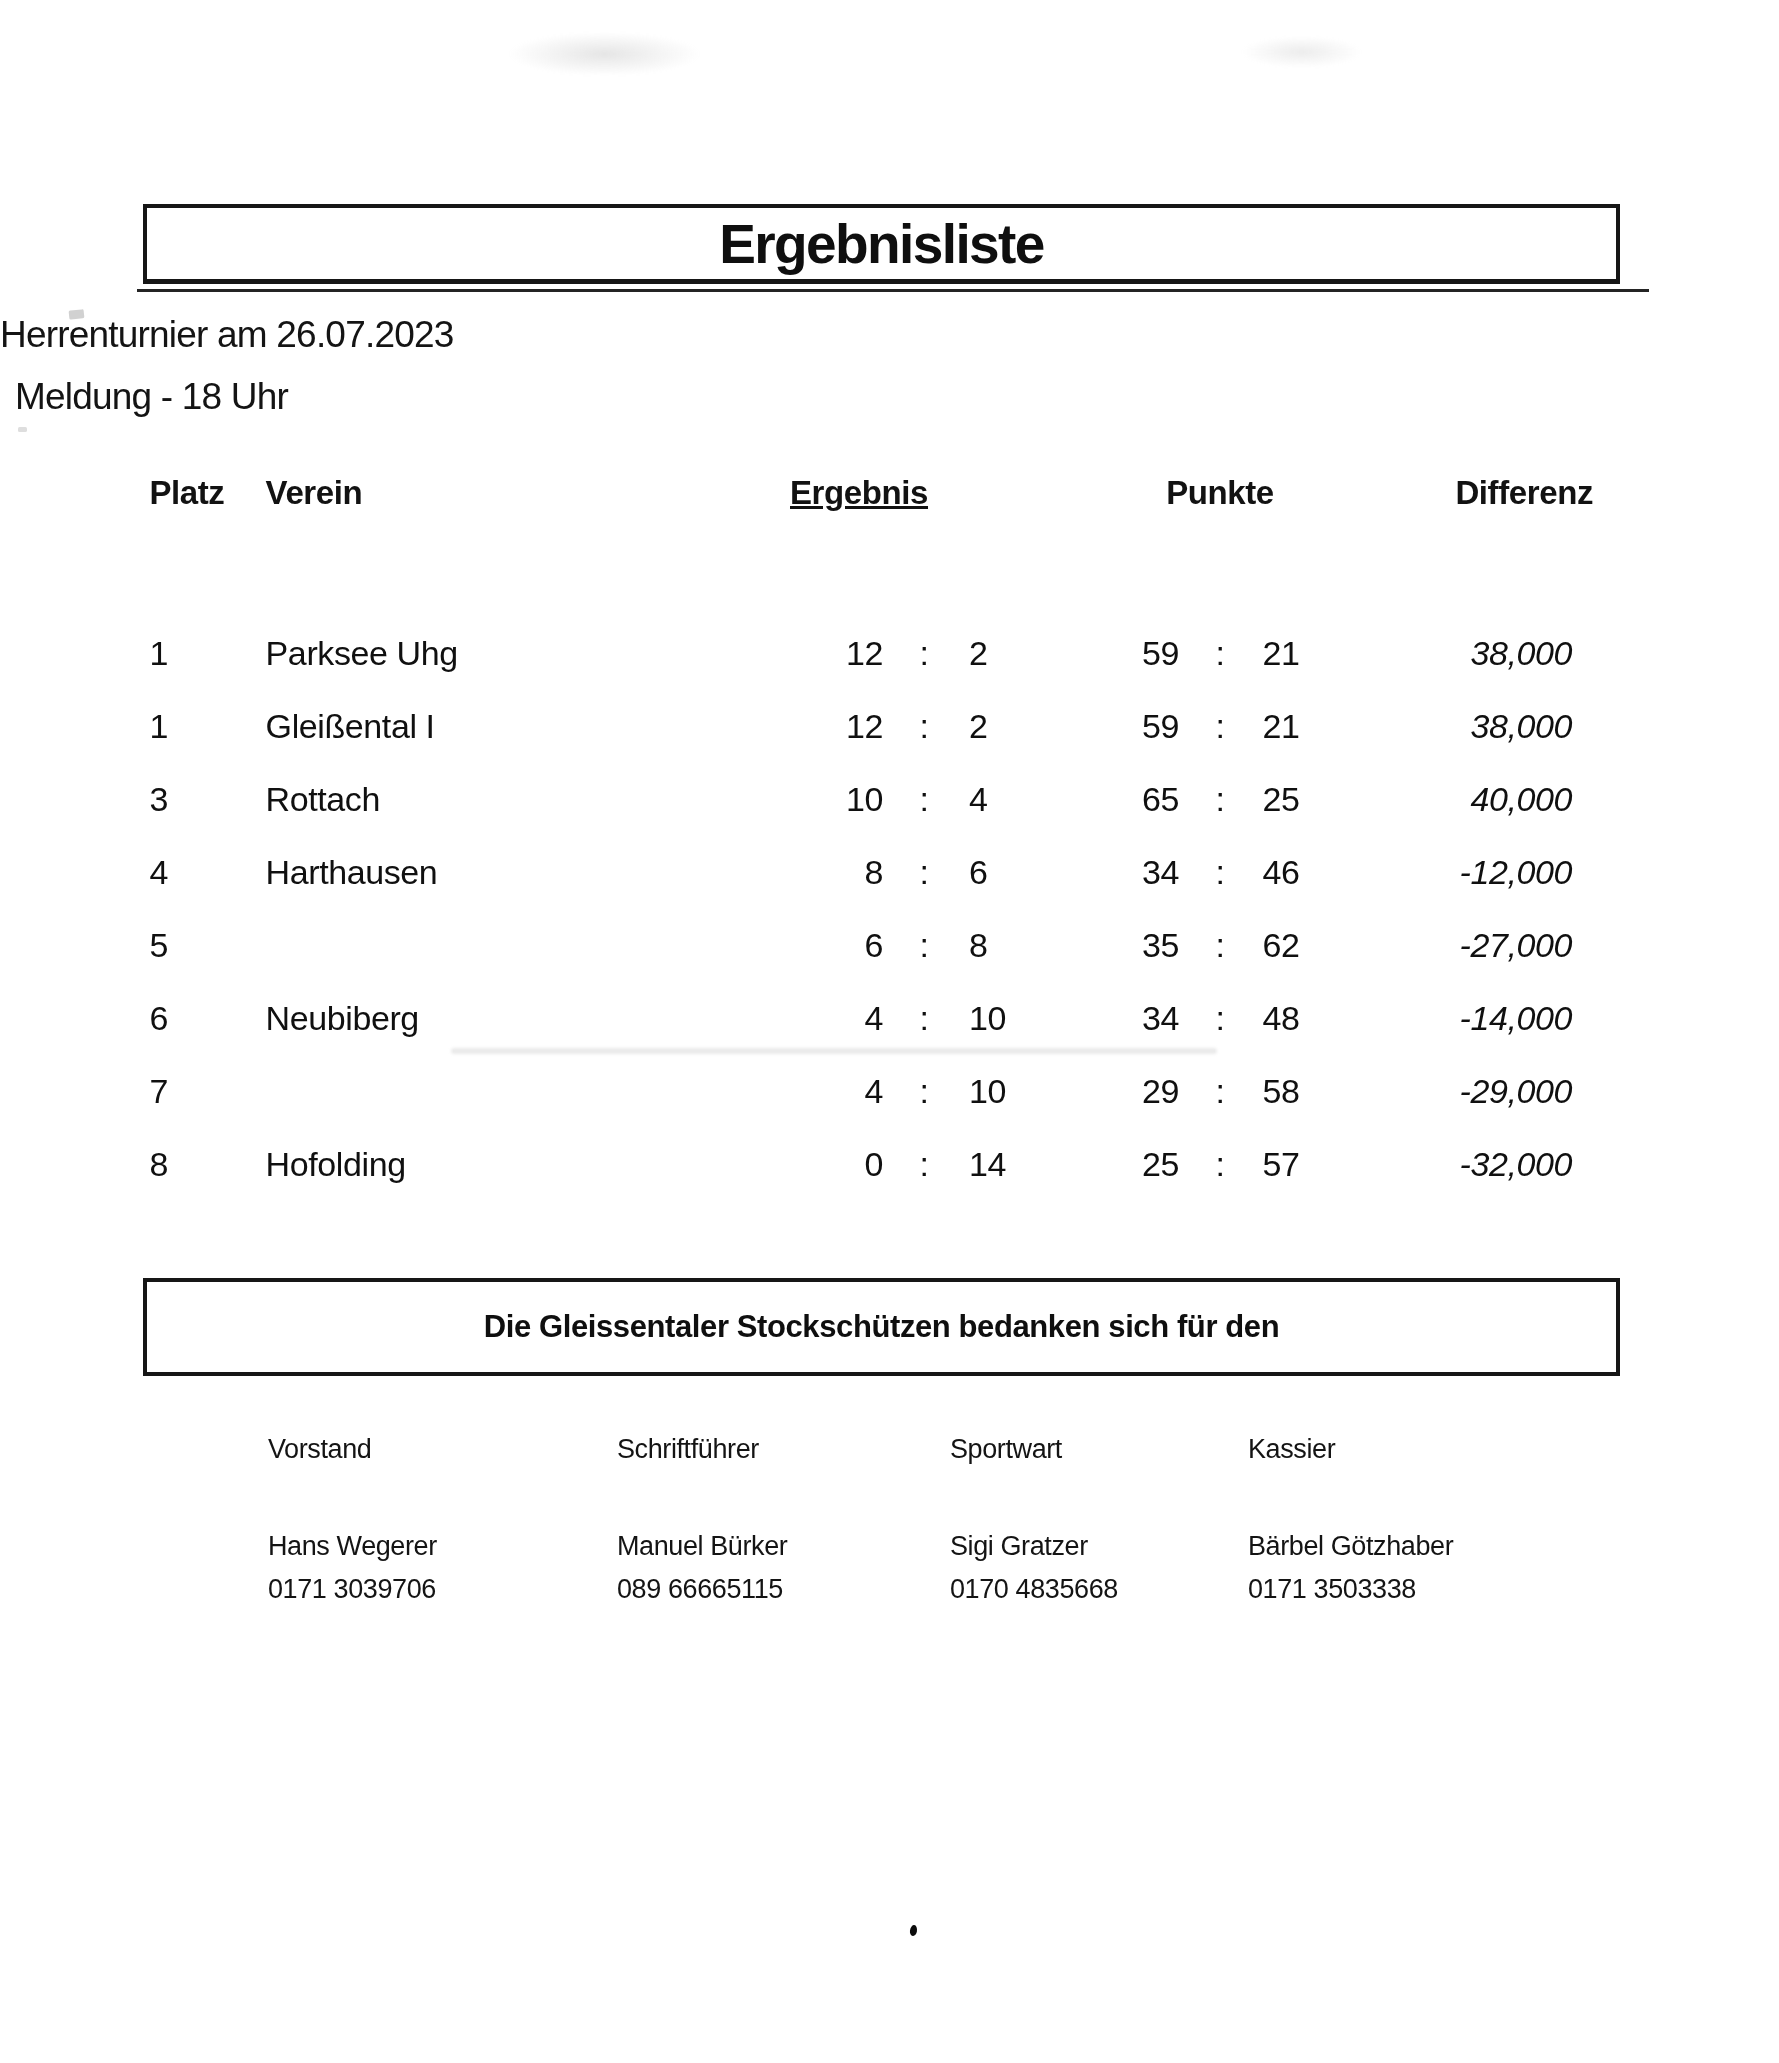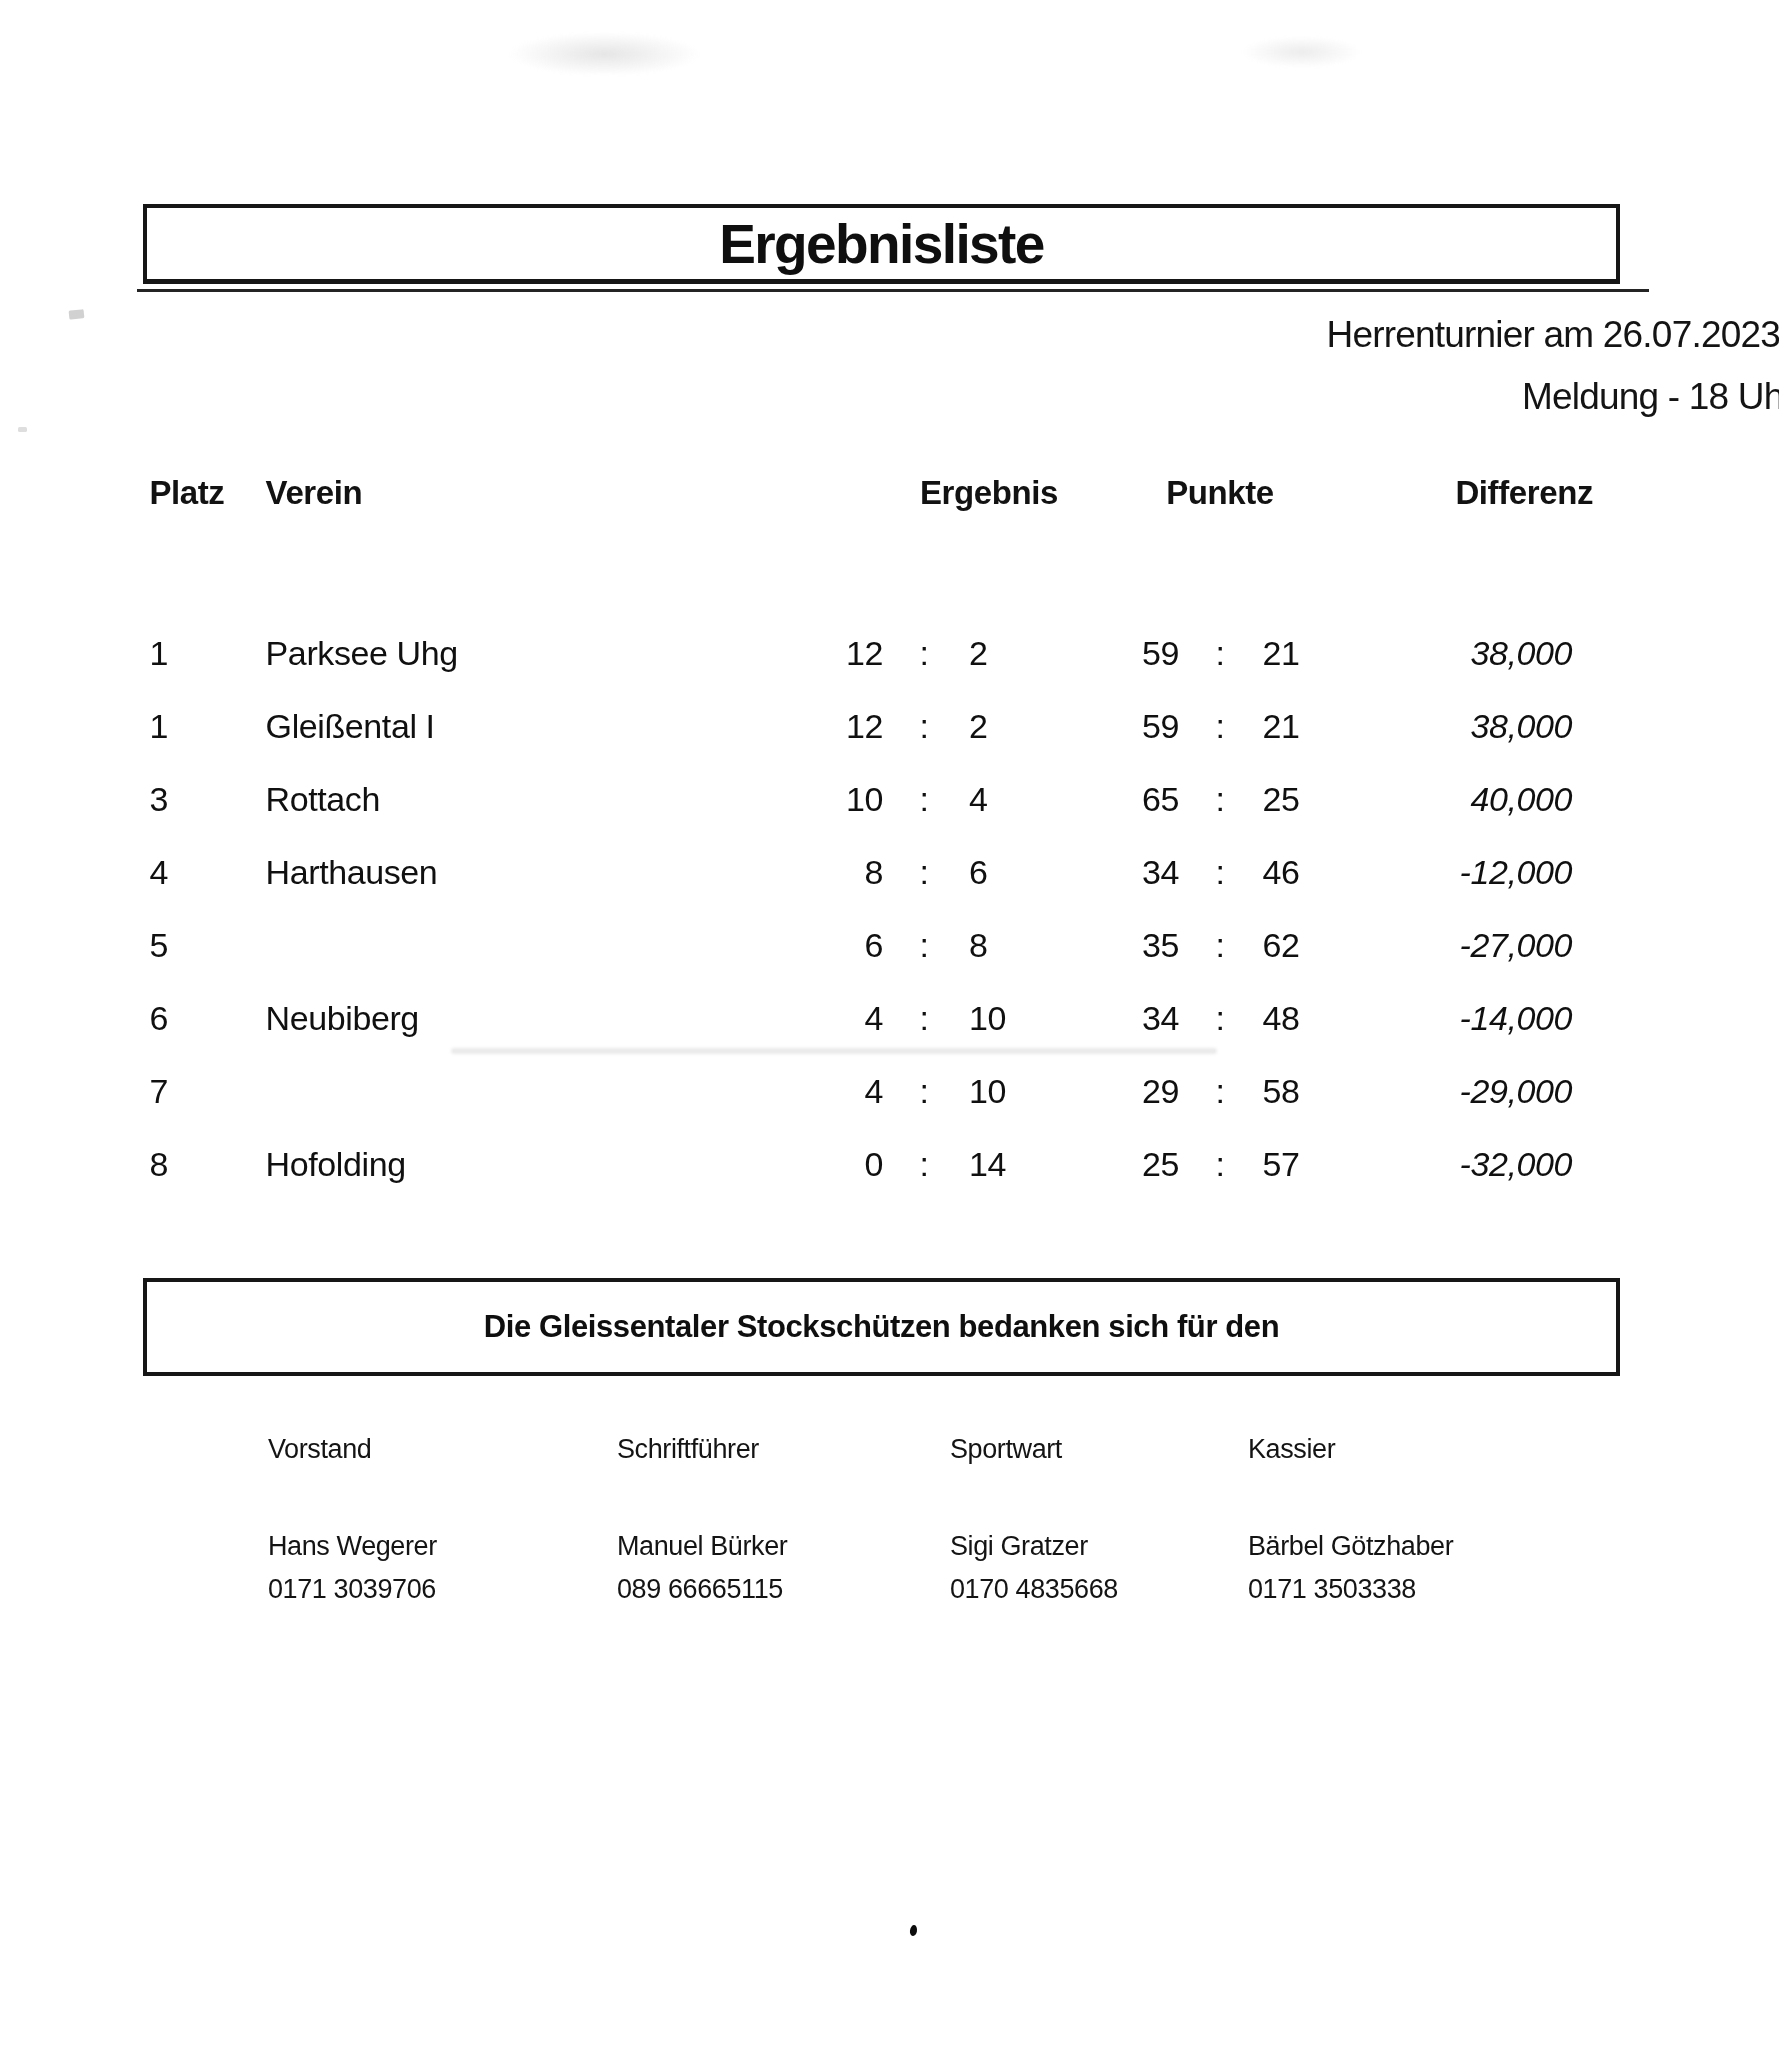--- a/index.html
+++ b/index.html
@@ -19,21 +19,21 @@
     display:flex;align-items:center;justify-content:center;
   }
   .title-box .title{
     font-size:55px;font-weight:700;letter-spacing:-1.6px;color:#0f0f0f;
   }
   .title-underline{
     position:absolute;left:137px;top:289px;width:1512px;height:3.2px;
     background:#242424;
   }
   .subtitle{
-    position:absolute;left:0;width:1780px;text-align:right;
+    position:absolute;left:0;width:1780px;text-align:left;
     font-size:37px;letter-spacing:-0.8px;color:#141414;
   }
   .subtitle-1{top:314px;}
   .subtitle-2{top:376px;margin-left:15px;}
 
   
   .grid-row{
     display:grid;
     grid-template-columns:121px 526px 93px 82px 93px 28px 93px 82px 93px 239px;
     align-items:center;
@@ -50,21 +50,21 @@
   .c-verein{grid-column:2;text-align:left;padding-left:1.6px;}
   .c-ergf{grid-column:3;text-align:right;}
   .c-ergsep{grid-column:4;text-align:center;}
   .c-erga{grid-column:5;text-align:left;padding-left:4px;}
   .c-pktf{grid-column:7;text-align:right;}
   .c-pktsep{grid-column:8;text-align:center;}
   .c-pkta{grid-column:9;text-align:left;padding-left:1.6px;}
   .c-diff{grid-column:10;text-align:right;padding-right:21px;font-style:italic;}
   .h-platz{grid-column:1;padding-left:6.4px;}
   .h-verein{grid-column:2;padding-left:1.6px;}
-  .h-ergebnis{grid-column:3 / 6;text-align:right;}
+  .h-ergebnis{grid-column:3 / 6;text-align:left;text-decoration:underline;}
   .h-punkte{grid-column:7 / 10;text-align:center;}
   .h-differenz{grid-column:10;text-align:right;}
 
   
   .notice-box{
     position:absolute;left:143px;top:1278px;width:1477px;height:98px;
     box-sizing:border-box;border:4.8px solid #161616;
     display:flex;flex-direction:row;align-items:center;justify-content:center;
     text-align:center;
   }

